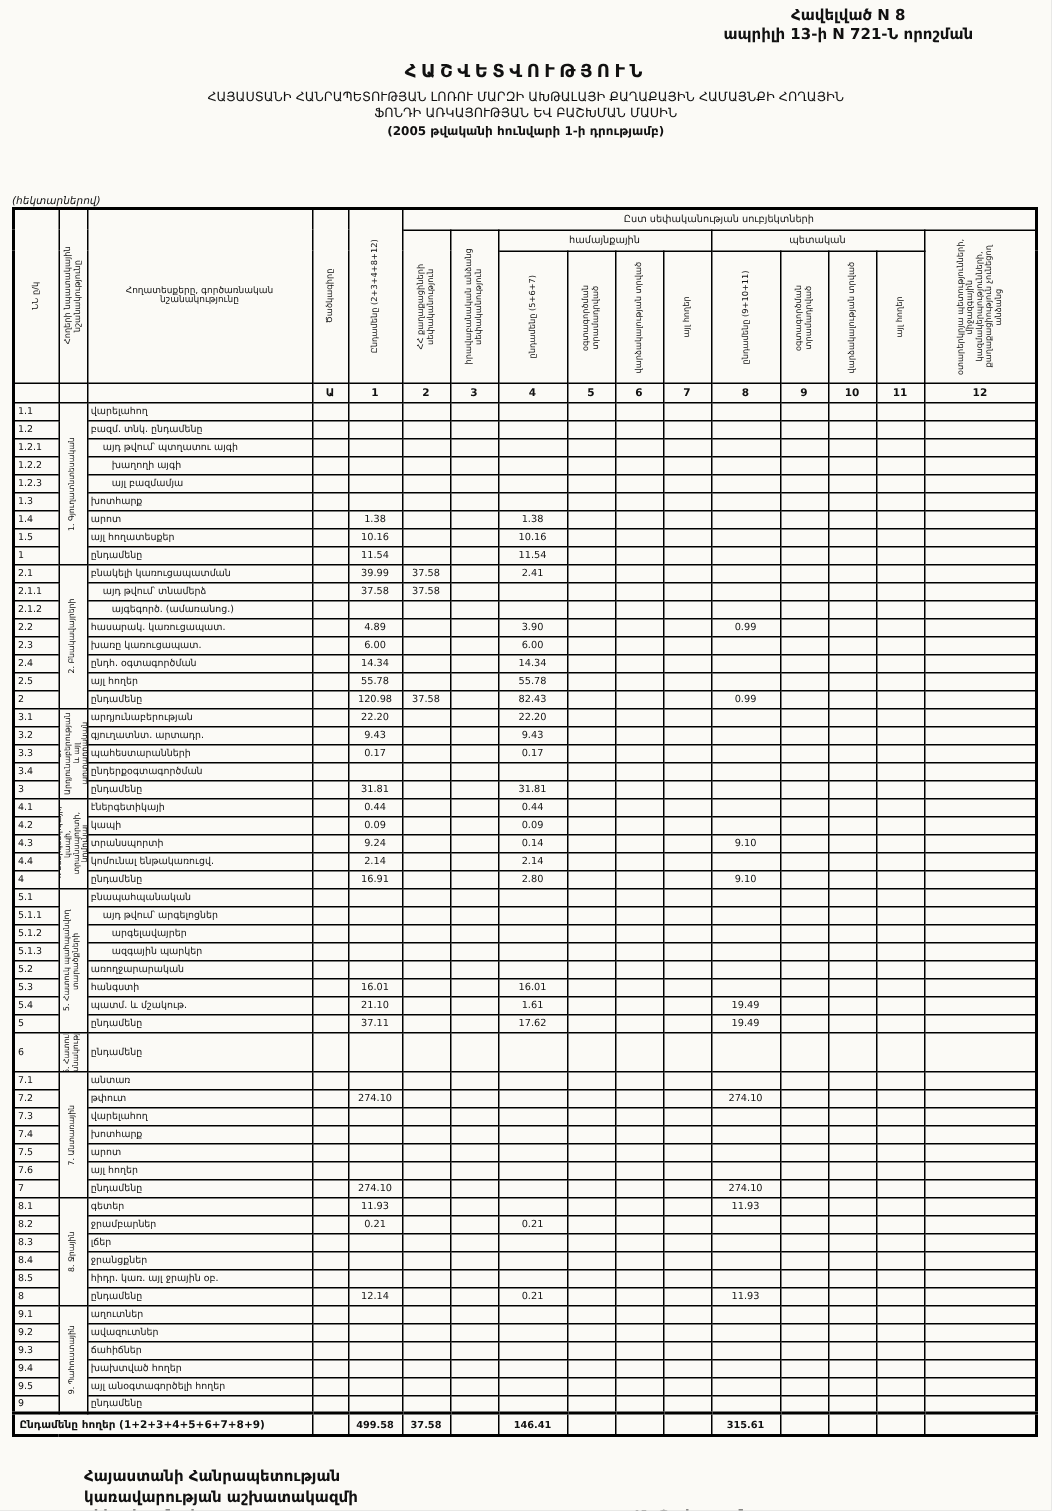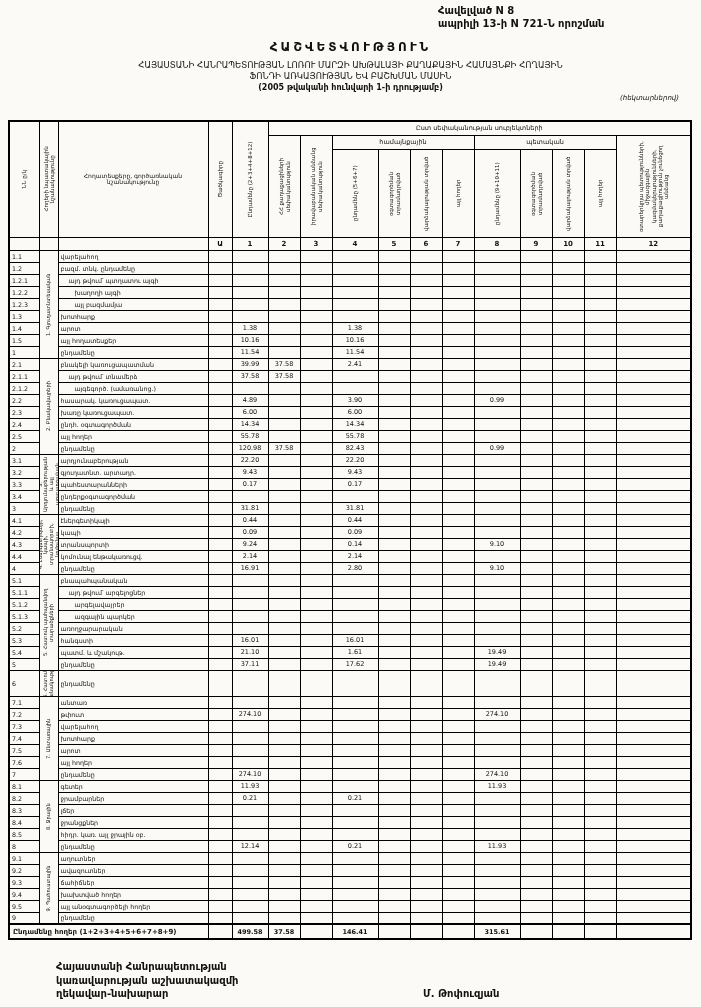--- a/index.html
+++ b/index.html
@@ -2,26 +2,26 @@
 <html><head>
 <meta charset="utf-8">
 <style>
   html,body{margin:0;padding:0;background:#d9d9d9;}
   .page{
     width:701px;height:1007px;margin:0 auto;background:#fbfaf6;color:#111;
     font-family:"DejaVu Sans",sans-serif;box-sizing:border-box;padding:5px 8px;
     position:relative;overflow:hidden;
   }
   
-  .annex{width:255px;margin-left:auto;font-weight:bold;font-size:10px;line-height:1.25;}
+  .annex{width:255px;margin-left:auto;text-align:center;font-weight:bold;font-size:10px;line-height:1.25;}
   .title-block{text-align:center;margin-top:10px;}
   .doc-title{font-size:12px;font-weight:bold;letter-spacing:3px;margin:0 0 6px 0;}
   .doc-sub{font-size:8.5px;font-weight:normal;margin:1px 0;}
   .doc-sub3{font-size:8px;font-weight:bold;margin:2px 0 0 0;}
-  .units{text-align:right;font-size:7px;font-style:italic;padding:2px 14px 18px 0;}
+  .units{text-align:left;font-size:7px;font-style:italic;padding:2px 14px 0 0;margin-top:36px;}
   
   table{border-collapse:collapse;table-layout:fixed;width:684px;border:2px solid #000;}
   th,td{border:1px solid #000;padding:0;overflow:hidden;font-weight:normal;vertical-align:middle;}
   thead tr.r1{height:14px;} thead tr.r2{height:14px;} thead tr.r3{height:88px;} thead tr.r4{height:13px;}
   th{position:relative;font-size:6px;}
   .h-group,.h-sub{font-size:6.5px;text-align:center;}
   .h-land{font-size:6px;line-height:1.1;padding:1px;}
   .vert{
     position:absolute;inset:0;display:flex;align-items:center;justify-content:center;
     writing-mode:vertical-rl;transform:rotate(180deg);

